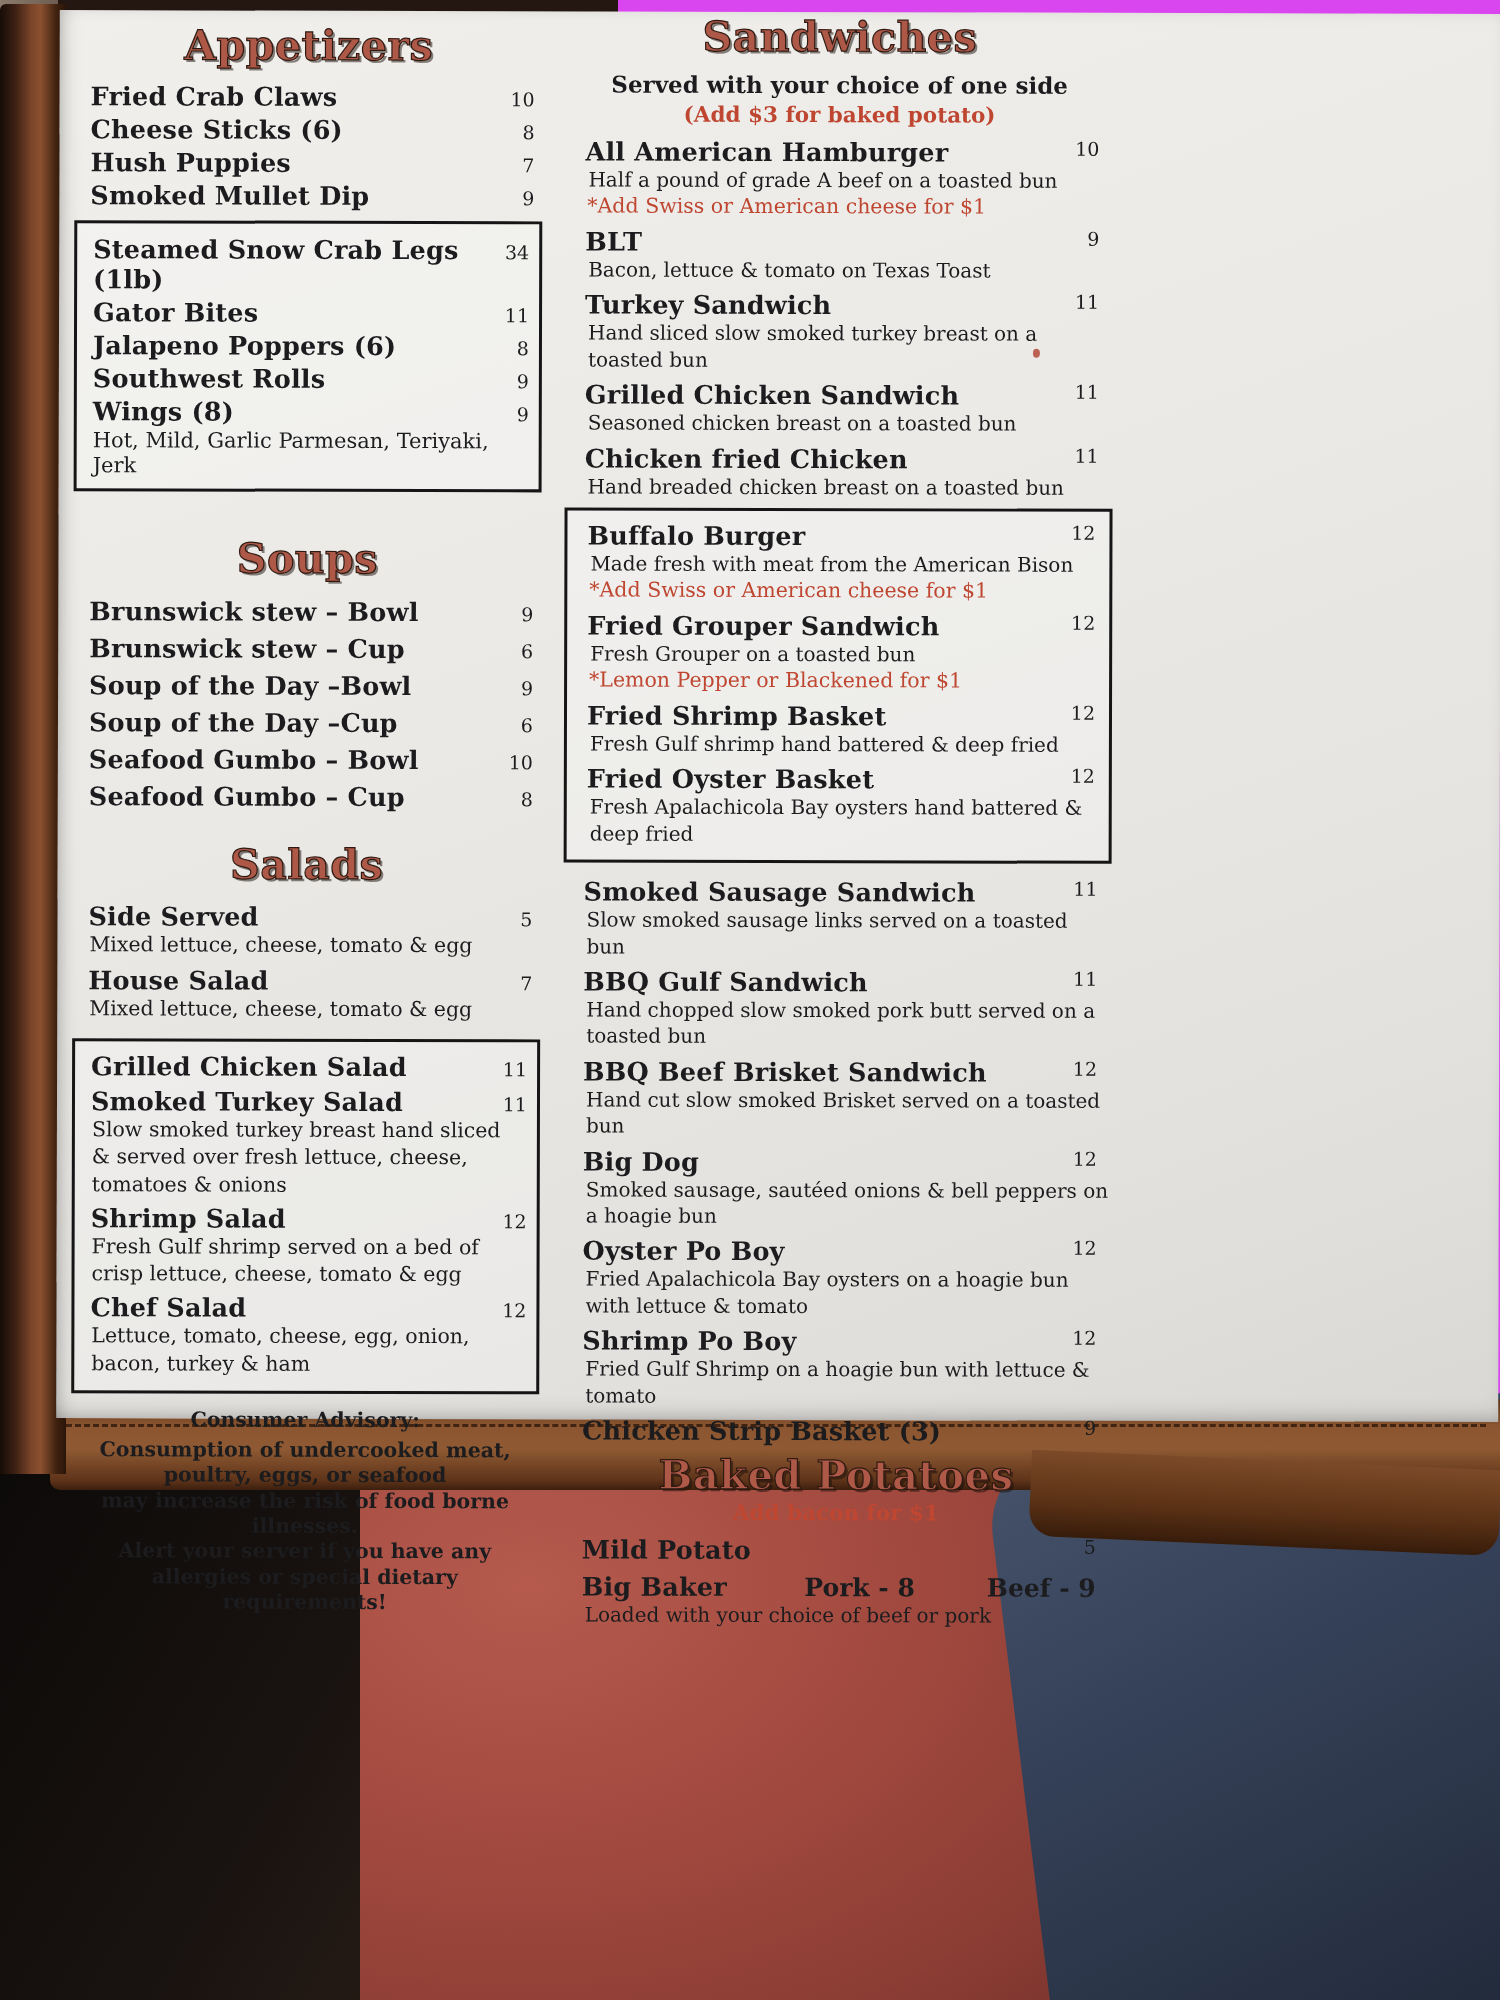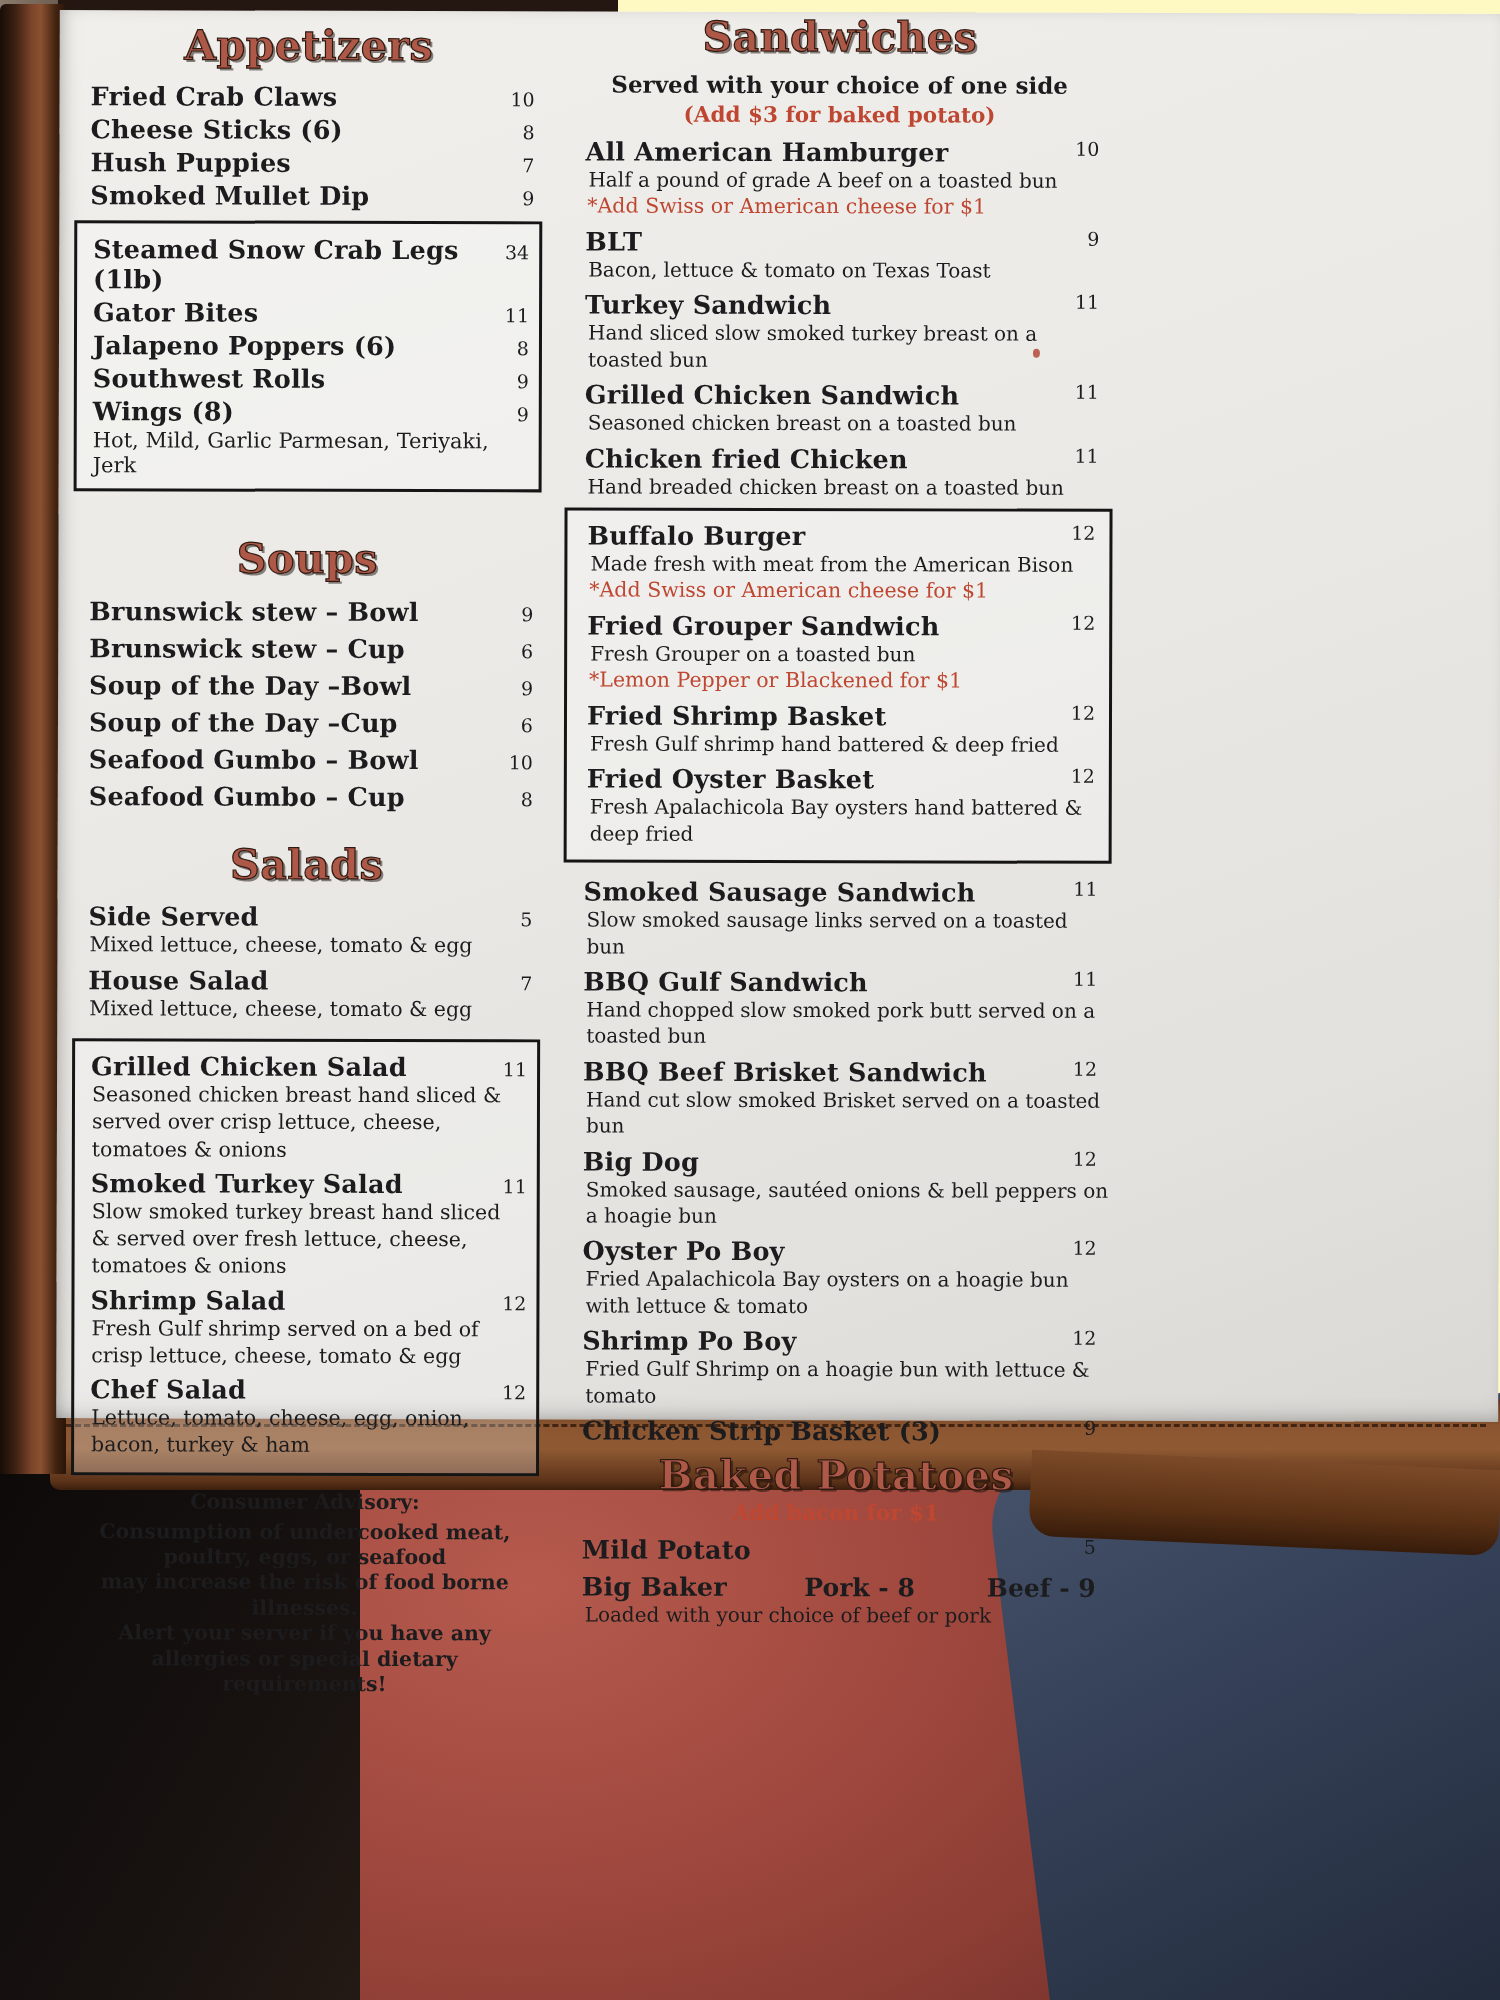--- a/index.html
+++ b/index.html
@@ -4,21 +4,21 @@
 <style>
   :root{
     --ink:#1c1c1e;
     --red:#bf4731;
     --title-fill:#ae5848;
     --title-line:#2e1a12;
     --paper:#eae9e6;
   }
   html,body{margin:0;padding:0;background:#0e0c0a;}
   .scene{position:relative;width:1500px;height:2000px;overflow:hidden;
-         background:#fef9c3;font-family:"DejaVu Serif","Liberation Serif",serif;color:var(--ink);}
+         background:#d946ef;font-family:"DejaVu Serif","Liberation Serif",serif;color:var(--ink);}
 
   
   .wood{position:absolute;left:0;top:0;width:150px;height:60px;
         background:linear-gradient(100deg,#8a7b6c 0%,#6e5f52 35%,#4a3d33 70%,#2e241e 100%);}
   .binder-left{position:absolute;left:0;top:4px;width:66px;height:1470px;z-index:2;
         background:linear-gradient(90deg,#170d08 0%,#3a1f12 22%,#7c452a 48%,#8a5030 62%,#40220f 85%,#2a150a 100%);
         border-radius:6px 0 0 0;}
   .binder-top{position:absolute;left:58px;top:0;width:560px;height:16px;background:#241711;z-index:1;}
   .fabric-red{position:absolute;left:110px;top:1470px;width:1060px;height:560px;z-index:1;
         transform:rotate(-2deg);border-radius:60px 120px 0 0;
@@ -206,21 +206,20 @@
           <div class="desc">Mixed lettuce, cheese, tomato &amp; egg</div>
         </div>
       </div>
 
       <div class="box box-salads">
         <div class="entry">
           <div class="row">
             <span class="nm">Grilled Chicken Salad</span>
             <span class="pr">11</span>
           </div>
-          <div class="desc">Seasoned chicken breast hand sliced &amp; served over crisp lettuce, cheese, tomatoes &amp; onions</div>
         </div>
         <div class="entry">
           <div class="row">
             <span class="nm">Smoked Turkey Salad</span>
             <span class="pr">11</span>
           </div>
           <div class="desc">Slow smoked turkey breast hand sliced &amp; served over fresh lettuce, cheese, tomatoes &amp; onions</div>
         </div>
         <div class="entry">
           <div class="row">

